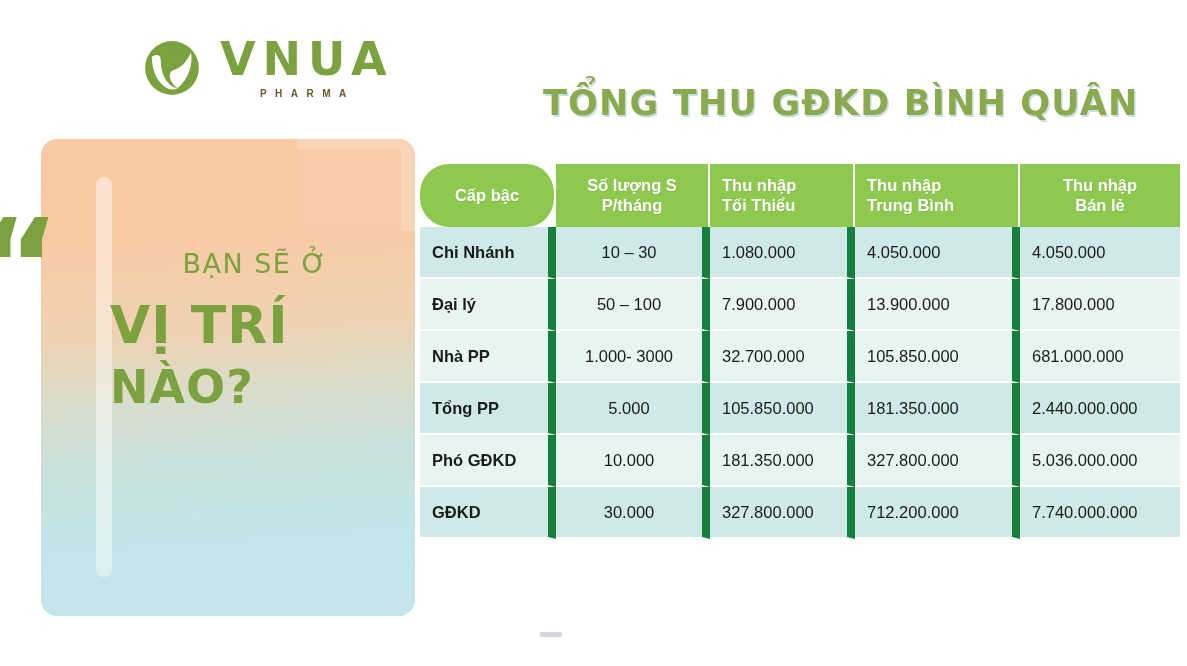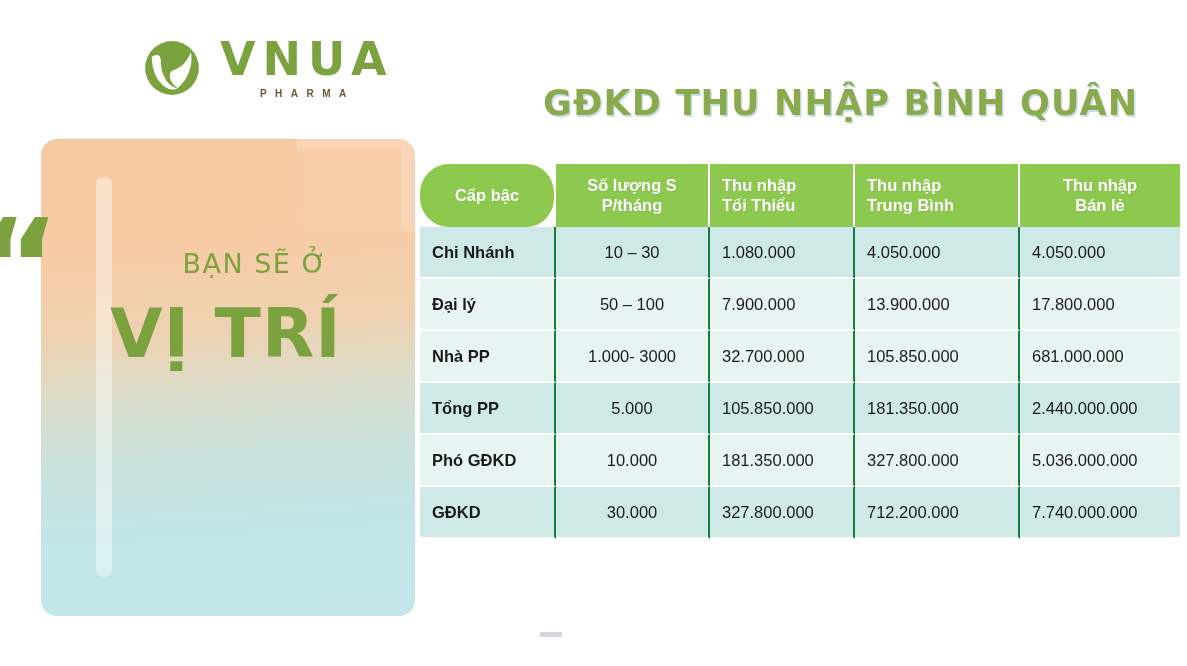--- a/index.html
+++ b/index.html
@@ -138,21 +138,21 @@
   #quote-line-1 {
     font-size: 27px;
     font-weight: 400;
     color: #7ba23f;
     letter-spacing: 1.5px;
     font-family: "DejaVu Sans", sans-serif;
     line-height: 1;
     text-align: center;
   }
   #quote-line-2 {
-    font-size: 68px;
+    font-size: 52px;
     font-weight: 700;
     color: #7ba23f;
     letter-spacing: 1px;
     font-family: "DejaVu Sans", sans-serif;
     line-height: 1.02;
     margin-top: 22px;
   }
   #quote-line-3 {
     font-size: 46px;
     font-weight: 700;
@@ -190,21 +190,21 @@
   #income-table th.h-rank   { text-align: center; border-radius: 29px; }
   #income-table th.h-qty    { text-align: center; }
   #income-table th.h-num    { text-align: left; }
   #income-table th.h-last   { text-align: center; }
 
   #income-table td {
     font-size: 16.5px;
     color: #1b1b1b;
     height: 50px;
     padding: 0 12px;
-    border-right: 2px solid #15803d;
+    border-right: 8px solid #15803d;
     border-bottom: 2px solid #ffffff;
     vertical-align: middle;
     white-space: nowrap;
   }
   #income-table td:last-child { border-right: none; }
   #income-table td.c-rank {
     font-weight: 700;
     text-align: left;
     padding-left: 12px;
   }
@@ -233,35 +233,36 @@
     <path d="M14 30 C14 74, 44 96, 60 86 C44 84, 30 64, 30 36 C30 26, 22 24, 14 30 Z" fill="#ffffff"></path>
     <path d="M60 86 C78 72, 88 46, 84 22 C76 40, 66 50, 52 54 C44 57, 42 72, 60 86 Z" fill="#ffffff"></path>
     <path d="M84 22 C72 12, 56 14, 50 26 C62 22, 74 24, 84 22 Z" fill="#7ba23f"></path>
   </svg>
   <div id="logo-wordmark">
     <div id="logo-vnua">VNUA</div>
     <div id="logo-pharma">PHARMA</div>
   </div>
 </div>
 
-<div id="page-title">GĐKD THU NHẬP BÌNH QUÂN</div>
+<div id="page-title">TỔNG THU GĐKD BÌNH QUÂN</div>
 
 <div id="quote-card">
   <div id="card-corner-bracket">
     <div class="cb-outer"></div>
     <div class="cb-inner"></div>
   </div>
   <div id="card-stripe"></div>
 </div>
 
 <div id="quote-marks">“</div>
 
 <div id="quote-text">
   <div id="quote-line-1">BẠN SẼ Ở</div>
   <div id="quote-line-2">VỊ TRÍ</div>
+  <div id="quote-line-3">NÀO?</div>
 </div>
 
 <table id="income-table">
   <colgroup>
     <col style="width:136px">
     <col style="width:154px">
     <col style="width:145px">
     <col style="width:165px">
     <col style="width:160px">
   </colgroup>

